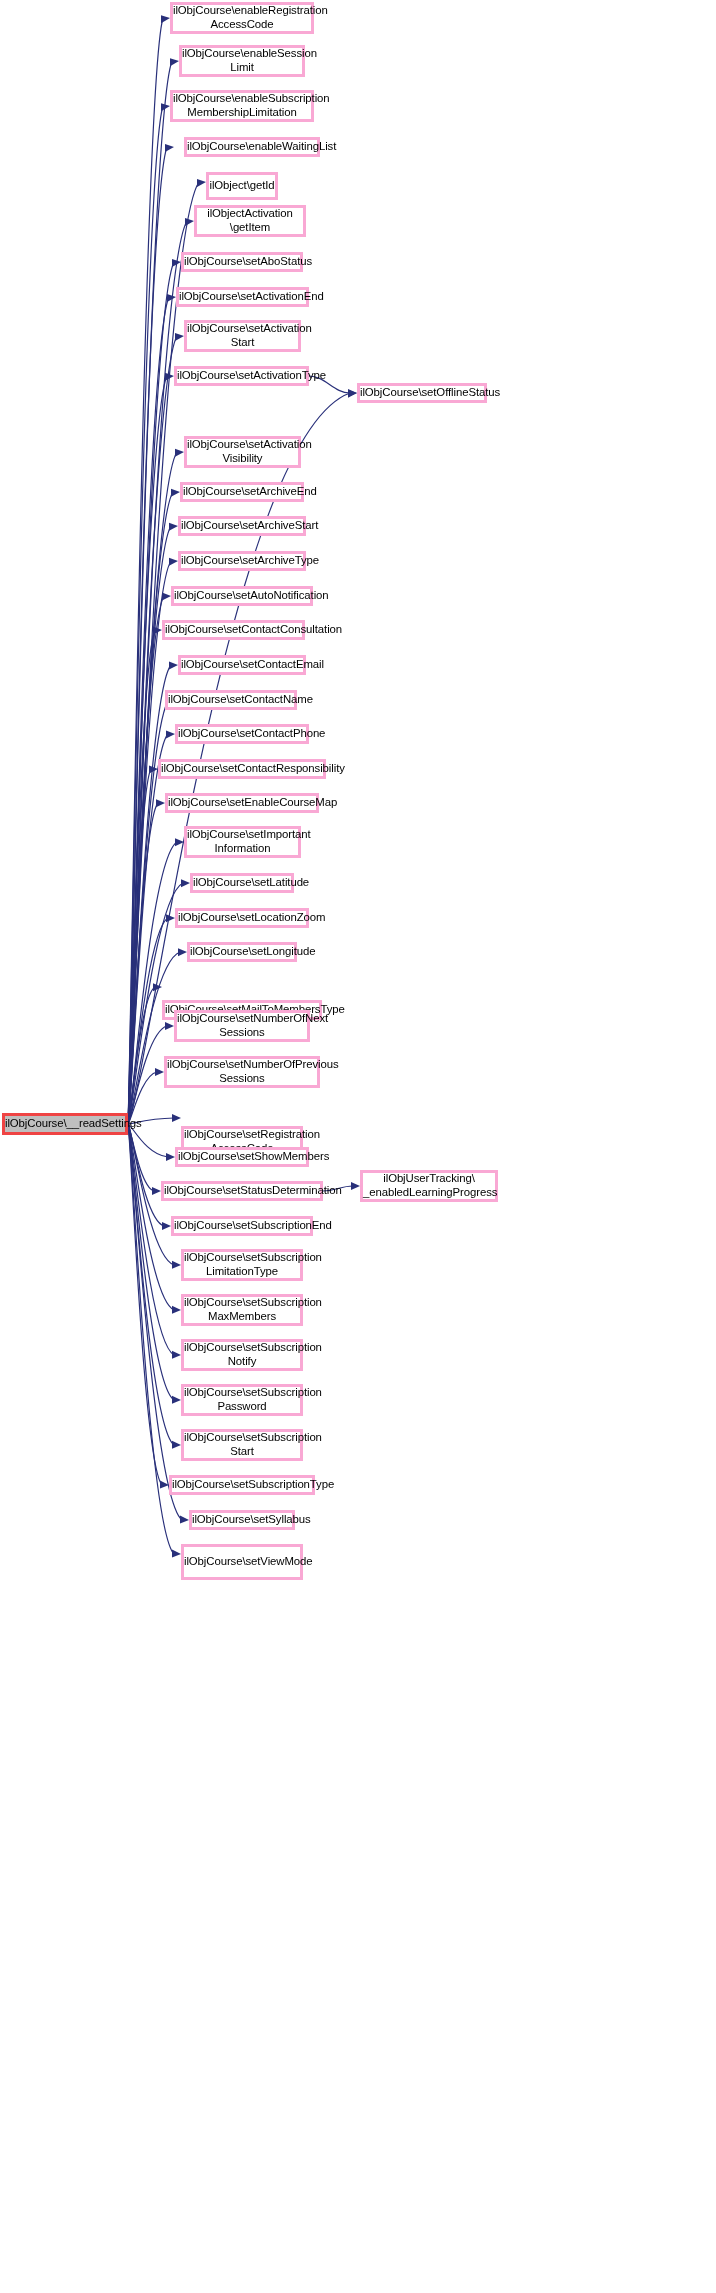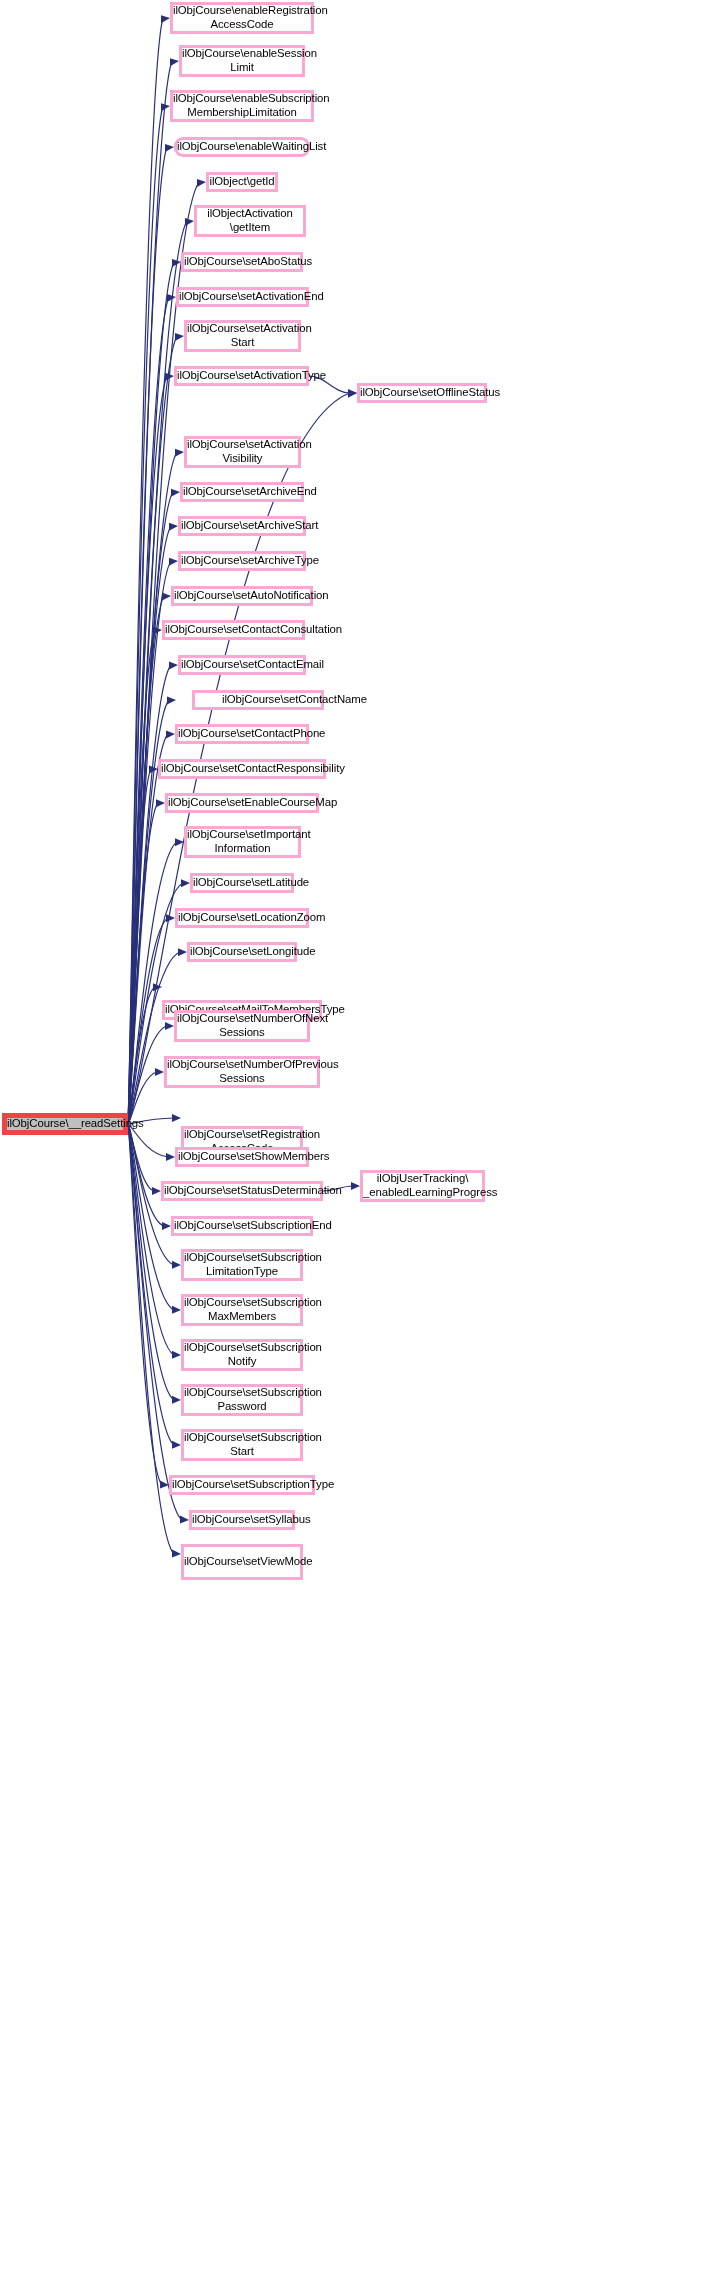--- a/index.html
+++ b/index.html
@@ -16,21 +16,21 @@
     line-height:13.6px;
     text-align:center;
     display:flex;
     align-items:center;
     justify-content:center;
     white-space:pre-line;
     letter-spacing:-0.1px;
   }
   .node.root{
     background:#bfbfbf;
-    border:5px solid #ef4444;
+    border:3px solid #ef4444;
     font-weight:400;
   }
   .node .lbl{display:block;width:100%;padding:0 3px;}
 </style>
 </head>
 <body>
 
 <div id="graph">
   <svg id="edges" viewBox="0 0 716 2293" xmlns="http://www.w3.org/2000/svg">
       <path d="M128,1124 C131.5,1028.4416 143.75,84.36 163,18" fill="none" stroke="#29307a" stroke-width="1.2"></path>
@@ -121,38 +121,38 @@
       <polygon points="360,1186 351,1182.0055555555555 351,1190.0055555555555" fill="#29307a"></polygon>
     </svg>
   <div id="node-layer">
       <div class="node root" style="left: 2px; top: 1113px; width: 126px; height: 22px;"><span class="lbl">ilObjCourse\__readSettings</span></div>
       <div class="node" style="left: 170px; top: 2px; width: 144px; height: 32px;"><span class="lbl">ilObjCourse\enableRegistration
 AccessCode</span></div>
       <div class="node" style="left: 179px; top: 45px; width: 126px; height: 32px;"><span class="lbl">ilObjCourse\enableSession
 Limit</span></div>
       <div class="node" style="left: 170px; top: 90px; width: 144px; height: 32px;"><span class="lbl">ilObjCourse\enableSubscription
 MembershipLimitation</span></div>
-      <div class="node" style="left: 174px; top: 137px; width: 136px; height: 20px; border-radius: 9px;"><span class="lbl">ilObjCourse\enableWaitingList</span></div>
-      <div class="node" style="left: 206px; top: 172px; width: 72px; height: 20px;"><span class="lbl">ilObject\getId</span></div>
+      <div class="node" style="left: 184px; top: 137px; width: 136px; height: 20px;"><span class="lbl">ilObjCourse\enableWaitingList</span></div>
+      <div class="node" style="left: 206px; top: 172px; width: 72px; height: 28px;"><span class="lbl">ilObject\getId</span></div>
       <div class="node" style="left: 194px; top: 205px; width: 112px; height: 32px;"><span class="lbl">ilObjectActivation
 \getItem</span></div>
       <div class="node" style="left: 181px; top: 252px; width: 122px; height: 20px;"><span class="lbl">ilObjCourse\setAboStatus</span></div>
       <div class="node" style="left: 176px; top: 287px; width: 133px; height: 20px;"><span class="lbl">ilObjCourse\setActivationEnd</span></div>
       <div class="node" style="left: 184px; top: 320px; width: 117px; height: 32px;"><span class="lbl">ilObjCourse\setActivation
 Start</span></div>
       <div class="node" style="left: 174px; top: 366px; width: 135px; height: 20px;"><span class="lbl">ilObjCourse\setActivationType</span></div>
       <div class="node" style="left: 184px; top: 436px; width: 117px; height: 32px;"><span class="lbl">ilObjCourse\setActivation
 Visibility</span></div>
       <div class="node" style="left: 180px; top: 482px; width: 124px; height: 20px;"><span class="lbl">ilObjCourse\setArchiveEnd</span></div>
       <div class="node" style="left: 178px; top: 516px; width: 128px; height: 20px;"><span class="lbl">ilObjCourse\setArchiveStart</span></div>
       <div class="node" style="left: 178px; top: 551px; width: 128px; height: 20px; align-items: flex-end;"><span class="lbl">ilObjCourse\setArchiveType</span></div>
       <div class="node" style="left: 171px; top: 586px; width: 142px; height: 20px;"><span class="lbl">ilObjCourse\setAutoNotification</span></div>
       <div class="node" style="left: 162px; top: 620px; width: 143px; height: 20px;"><span class="lbl">ilObjCourse\setContactConsultation</span></div>
       <div class="node" style="left: 178px; top: 655px; width: 128px; height: 20px;"><span class="lbl">ilObjCourse\setContactEmail</span></div>
-      <div class="node" style="left: 192px; top: 690px; width: 132px; height: 20px; padding-left: 27px;"><span class="lbl">ilObjCourse\setContactName</span></div>
+      <div class="node" style="left: 165px; top: 690px; width: 132px; height: 20px;"><span class="lbl">ilObjCourse\setContactName</span></div>
       <div class="node" style="left: 175px; top: 724px; width: 134px; height: 20px;"><span class="lbl">ilObjCourse\setContactPhone</span></div>
       <div class="node" style="left: 158px; top: 759px; width: 168px; height: 20px;"><span class="lbl">ilObjCourse\setContactResponsibility</span></div>
       <div class="node" style="left: 165px; top: 793px; width: 154px; height: 20px;"><span class="lbl">ilObjCourse\setEnableCourseMap</span></div>
       <div class="node" style="left: 184px; top: 826px; width: 117px; height: 32px;"><span class="lbl">ilObjCourse\setImportant
 Information</span></div>
       <div class="node" style="left: 190px; top: 873px; width: 104px; height: 20px;"><span class="lbl">ilObjCourse\setLatitude</span></div>
       <div class="node" style="left: 175px; top: 908px; width: 134px; height: 20px;"><span class="lbl">ilObjCourse\setLocationZoom</span></div>
       <div class="node" style="left: 187px; top: 942px; width: 110px; height: 20px;"><span class="lbl">ilObjCourse\setLongitude</span></div>
       <div class="node" style="left: 162px; top: 977px; width: 160px; height: 20px; margin-top: 23px;"><span class="lbl">ilObjCourse\setMailToMembersType</span></div>
       <div class="node" style="left: 174px; top: 1010px; width: 136px; height: 32px;"><span class="lbl">ilObjCourse\setNumberOfNext
@@ -171,16 +171,16 @@
       <div class="node" style="left: 181px; top: 1339px; width: 122px; height: 32px;"><span class="lbl">ilObjCourse\setSubscription
 Notify</span></div>
       <div class="node" style="left: 181px; top: 1384px; width: 122px; height: 32px;"><span class="lbl">ilObjCourse\setSubscription
 Password</span></div>
       <div class="node" style="left: 181px; top: 1429px; width: 122px; height: 32px;"><span class="lbl">ilObjCourse\setSubscription
 Start</span></div>
       <div class="node" style="left: 169px; top: 1475px; width: 146px; height: 20px;"><span class="lbl">ilObjCourse\setSubscriptionType</span></div>
       <div class="node" style="left: 189px; top: 1510px; width: 106px; height: 20px;"><span class="lbl">ilObjCourse\setSyllabus</span></div>
       <div class="node" style="left: 181px; top: 1544px; width: 122px; height: 36px;"><span class="lbl">ilObjCourse\setViewMode</span></div>
       <div class="node" style="left: 357px; top: 383px; width: 130px; height: 20px;"><span class="lbl">ilObjCourse\setOfflineStatus</span></div>
-      <div class="node" style="left: 360px; top: 1170px; width: 125px; height: 32px;"><span class="lbl">ilObjUserTracking\
+      <div class="node" style="left: 360px; top: 1170px; width: 138px; height: 32px;"><span class="lbl">ilObjUserTracking\
 _enabledLearningProgress</span></div>
     </div>
 </div>
 
 </body></html>

